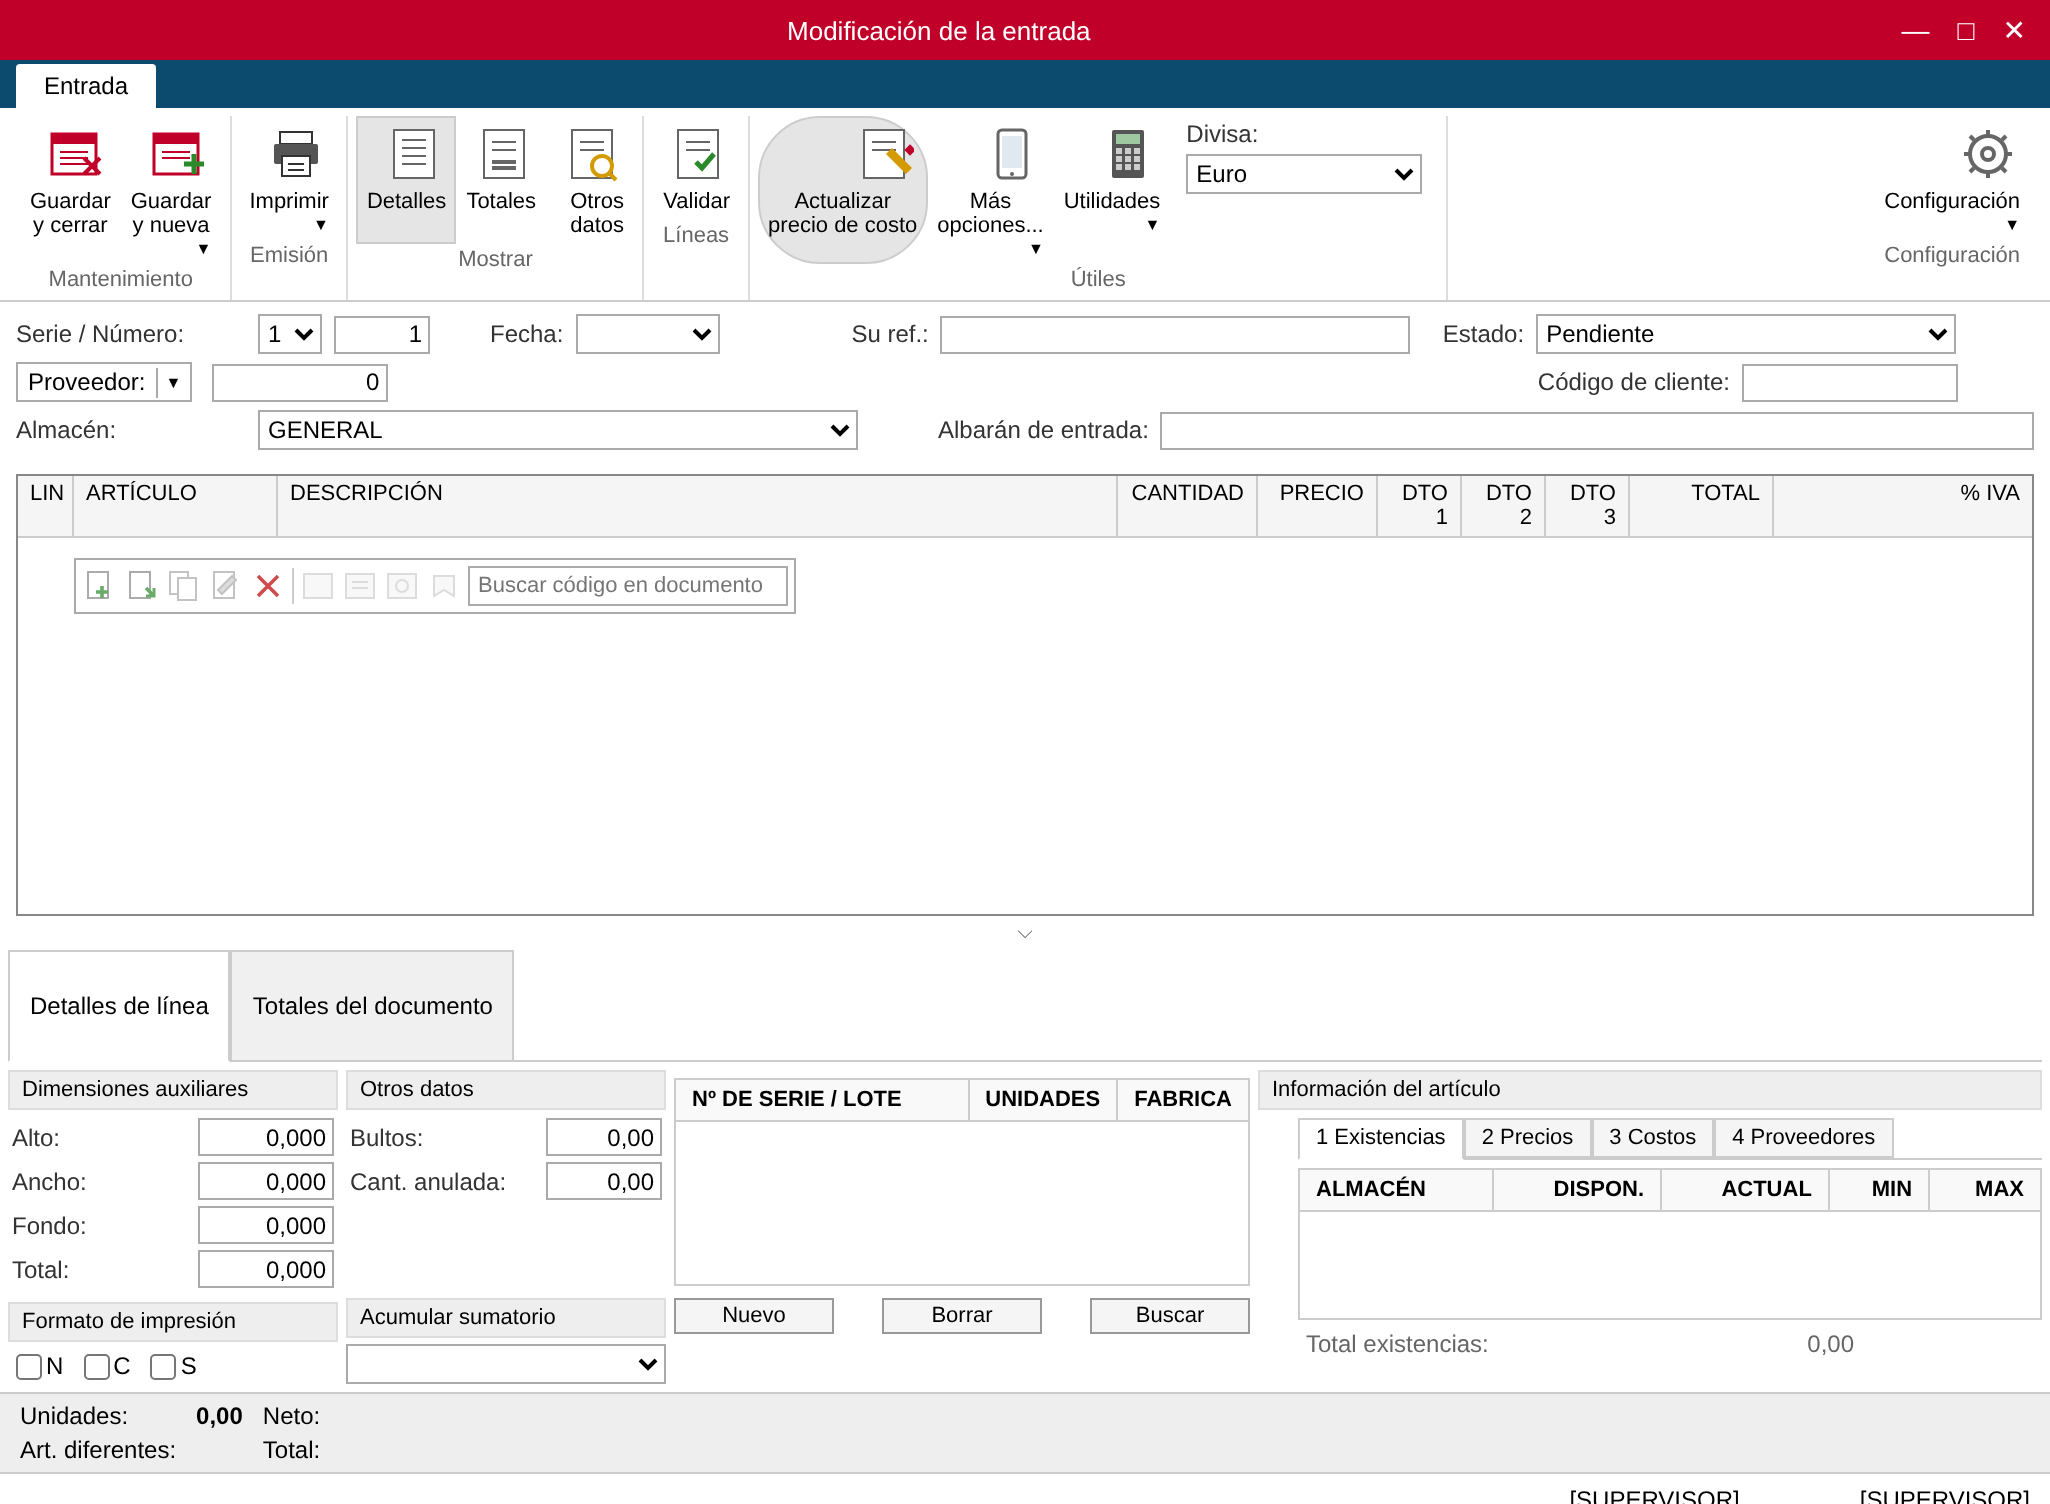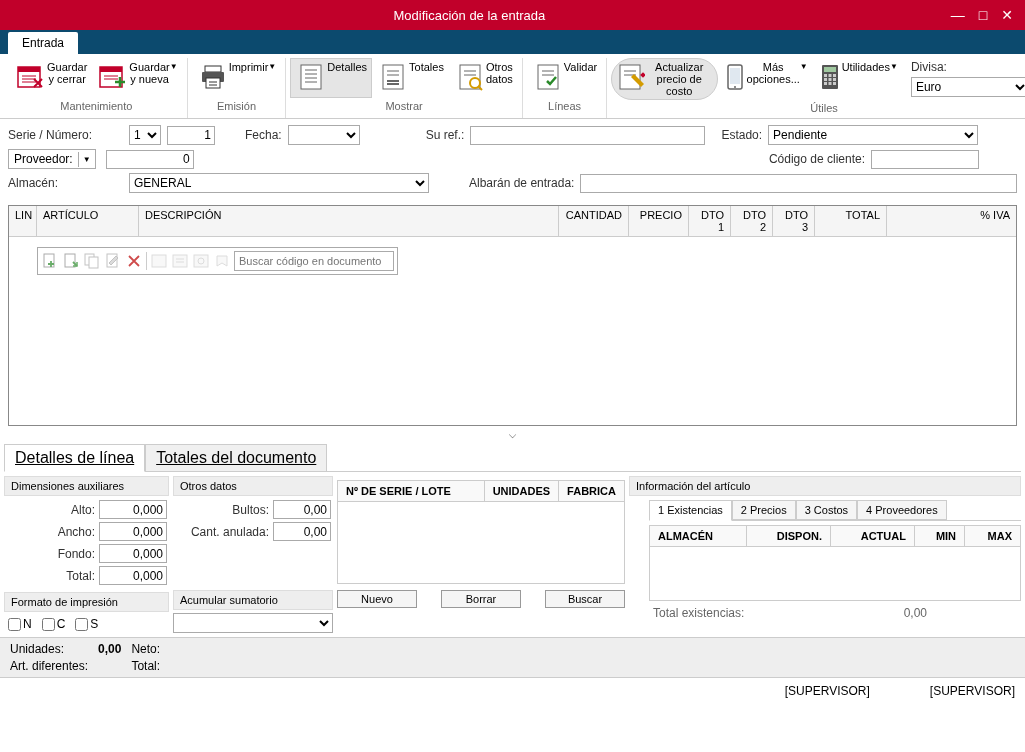--- a/index.html
+++ b/index.html
@@ -7,48 +7,48 @@
 .titlebar { background: #c1002a; height: 30px; display: flex; align-items: center; color: #fff; }
 .titlebar-title { flex: 1; text-align: center; font-size: 13px; }
 .titlebar-buttons { display: flex; gap: 14px; padding: 0 12px; }
 .titlebar-buttons span { font-size: 14px; cursor: pointer; }
 .tabstrip { background: #0c4a6e; height: 24px; display: flex; align-items: flex-end; padding-left: 8px; }
 .tab { background: #fff; padding: 4px 14px; font-size: 12px; border-top-left-radius: 2px; border-top-right-radius: 2px; }
 .ribbon { background: #fff; border-bottom: 1px solid #ccc; padding: 4px 6px 0; display: flex; }
 .ribbon-group { display: flex; flex-direction: column; align-items: center; padding: 0 4px; border-right: 1px solid #ddd; }
 .ribbon-group:last-child { border-right: none; }
 .ribbon-buttons { display: flex; }
-.ribbon-btn { display: flex; flex-direction: row; align-items: flex-start; justify-content: flex-start; padding: 2px 4px; cursor: pointer; min-width: 44px; text-align: center; border: 1px solid transparent; position: relative; }
+.ribbon-btn { display: flex; flex-direction: column; align-items: flex-end; justify-content: flex-start; padding: 2px 4px; cursor: pointer; min-width: 44px; text-align: center; border: 1px solid transparent; position: relative; }
 .ribbon-btn.highlighted { background: #e5e5e5; border: 1px solid #ccc; }
 .ribbon-icon { width: 32px; height: 32px; display: flex; align-items: center; justify-content: center; margin-bottom: 2px; }
 .ribbon-label { font-size: 11px; line-height: 12px; white-space: pre-line; }
 .ribbon-group-label { font-size: 11px; color: #666; padding: 2px 0 4px; }
 .dropdown-arrow { font-size: 8px; margin-top: 1px; }
 .form-area { padding: 6px 8px; }
 .form-row { display: flex; align-items: center; gap: 6px; margin-bottom: 4px; }
 .form-label { font-size: 12px; color: #333; }
 .form-input { border: 1px solid #aaa; height: 19px; padding: 0 3px; font-size: 12px; }
 .form-select { border: 1px solid #aaa; height: 20px; font-size: 12px; background: #fff; }
 .grid-area { margin: 2px 8px; border: 1px solid #888; }
 .grid-header { display: flex; background: #f5f5f5; border-bottom: 1px solid #ccc; }
 .grid-header-cell { padding: 3px 6px; font-size: 11px; border-right: 1px solid #ccc; text-align: left; }
 .grid-header-cell.right { text-align: right; }
 .grid-body { height: 188px; background: #fff; position: relative; }
 .grid-toolbar { position: absolute; top: 10px; left: 28px; display: flex; align-items: center; border: 1px solid #aaa; background: #fff; padding: 3px; gap: 3px; }
 .grid-tool-icon { width: 18px; height: 18px; display: flex; align-items: center; justify-content: center; cursor: pointer; opacity: 0.7; }
 .grid-search { border: 1px solid #aaa; height: 20px; padding: 0 4px; font-size: 11px; width: 160px; color: #888; }
 .expander { text-align: center; font-size: 10px; color: #666; padding: 1px; }
 .bottom-tabs { display: flex; border-bottom: 1px solid #ccc; margin: 2px 4px 0; }
-.bottom-tab { padding: 4px 10px; font-size: 16px; border: 1px solid #ccc; border-bottom: none; background: #f0f0f0; cursor: pointer; text-decoration: underline; }
+.bottom-tab { padding: 20px 10px; font-size: 12px; border: 1px solid #ccc; border-bottom: none; background: #f0f0f0; cursor: pointer; }
 .bottom-tab.active { background: #fff; border-bottom: 1px solid #fff; margin-bottom: -1px; }
 .panels { display: flex; padding: 4px; gap: 4px; }
 .panel { display: flex; flex-direction: column; }
 .panel-header { background: #eee; padding: 3px 6px; font-size: 11px; border: 1px solid #ddd; }
 .panel-body { padding: 4px 2px; }
-.dim-row { display: flex; align-items: center; justify-content: flex-end; margin-bottom: 3px; gap: 4px; }
+.dim-row { display: flex; align-items: center; justify-content: space-between; margin-bottom: 3px; gap: 4px; }
 .dim-row .form-input { width: 68px; text-align: right; }
 .btn { border: 1px solid #999; background: #f5f5f5; padding: 2px 10px; font-size: 11px; cursor: pointer; }
 .small-table { border: 1px solid #999; padding-left: 39px; }
 .small-table th { background: #f9f9f9; border: 1px solid #ccc; padding: 4px 8px; font-size: 11px; text-align: left; }
 .info-tabs { display: flex; }
 .info-tab { padding: 3px 8px; font-size: 11px; border: 1px solid #ccc; background: #f5f5f5; cursor: pointer; }
 .info-tab.active { background: #fff; border-bottom: 1px solid #fff; margin-bottom: -1px; }
 .statusbar { background: #eee; padding: 4px 10px; font-size: 11px; display: flex; border-top: 1px solid #ccc; }
 .footerbar { background: #fff; border-top: 1px solid #ccc; padding: 6px 10px; font-size: 11px; display: flex; justify-content: flex-end; gap: 60px; }
 .ribbon-currency { display: flex; flex-direction: column; padding: 2px 8px; }

